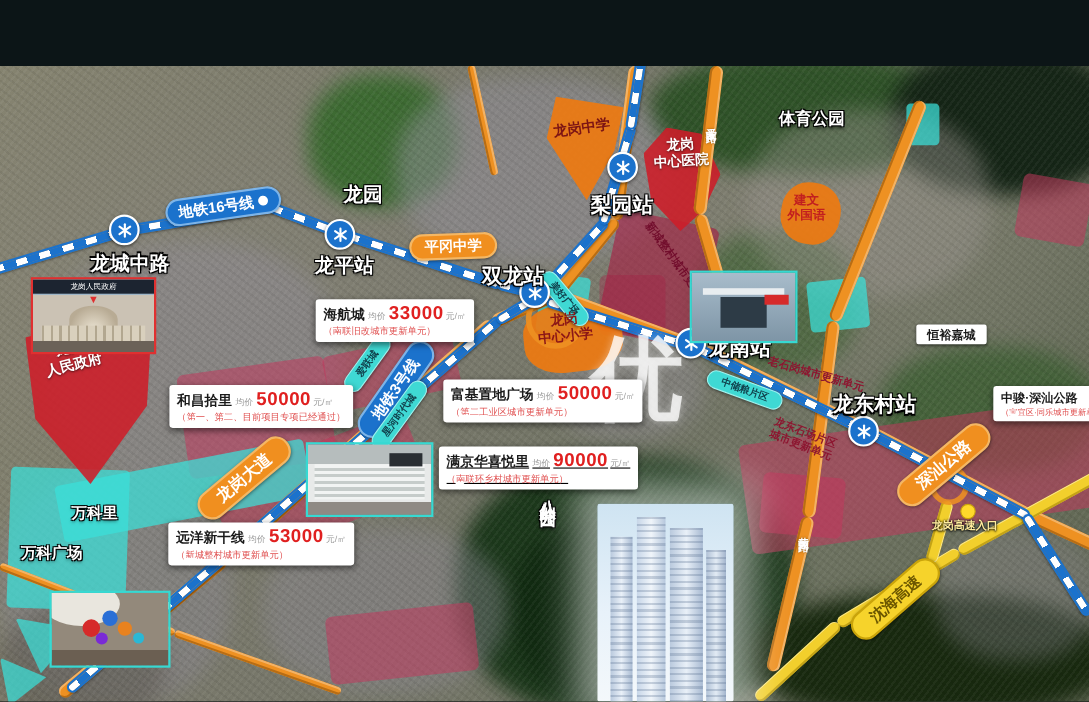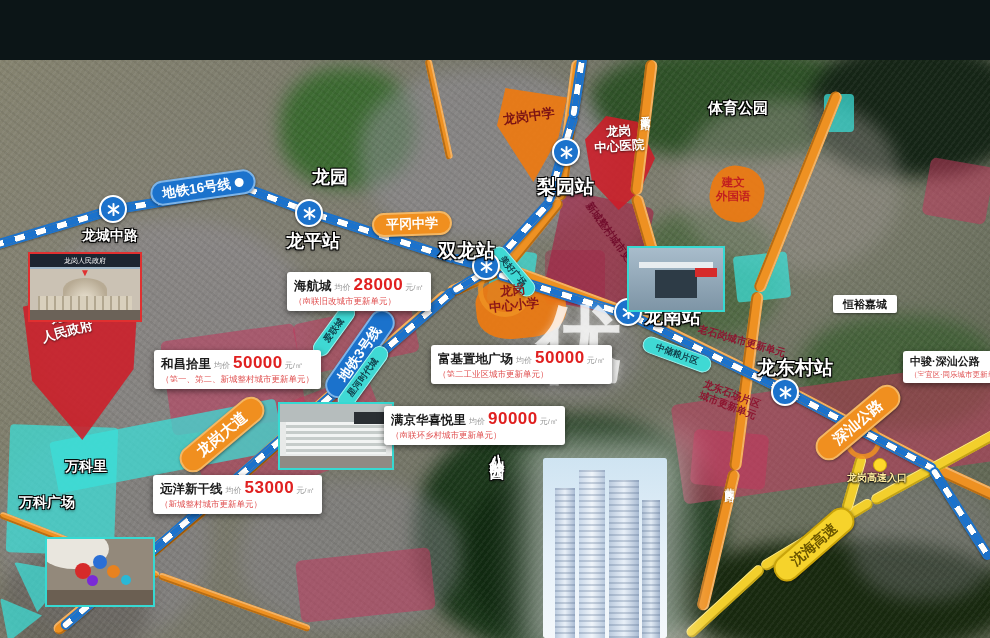--- a/index.html
+++ b/index.html
@@ -216,21 +216,21 @@
     <div class="sticon" style="left:771px;top:318px;">
         <svg viewBox="0 0 20 20" width="15" height="15">
           <g stroke="#fff" stroke-width="2.6" stroke-linecap="round">
             <line x1="10" y1="2.5" x2="10" y2="17.5"></line>
             <line x1="3.5" y1="5.5" x2="16.5" y2="14.5"></line>
             <line x1="16.5" y1="5.5" x2="3.5" y2="14.5"></line>
           </g>
         </svg>
       </div>
 
-    <div class="olabel" style="left:82px;top:167px;font-size:14px;">龙城中路</div>
+    <div class="olabel" style="left:82px;top:167px;font-size:18px;">龙城中路</div>
     <div class="olabel" style="left:286px;top:169px;font-size:18px;">龙平站</div>
     <div class="olabel" style="left:438px;top:178px;font-size:19px;">双龙站</div>
     <div class="olabel" style="left:537px;top:114px;font-size:19px;">梨园站</div>
     <div class="olabel" style="left:644px;top:244px;font-size:19px;">龙南站</div>
     <div class="olabel" style="left:757px;top:295px;font-size:19px;">龙东村站</div>
     <div class="olabel" style="left:312px;top:105px;font-size:18px;">龙园</div>
     <div class="olabel" style="left:708px;top:39px;font-size:15px;">体育公园</div>
     <div class="olabel vert" style="left:487px;top:382px;font-size:15px;">八仙岭公园</div>
     <div class="olabel" style="left:65px;top:398px;font-size:14px;">万科里</div>
     <div class="olabel" style="left:19px;top:434px;font-size:14px;">万科广场</div>
@@ -312,44 +312,44 @@
     <div class="photo cyanb" style="left:627px;top:186px;width:94px;height:62px;background:linear-gradient(180deg,#a8bccb,#7e95a6);">
       <div style="position:absolute;left:10px;top:14px;width:74px;height:6px;background:#e8edf0;"></div>
       <div style="position:absolute;left:26px;top:22px;width:42px;height:28px;background:#2d3b46;"></div>
       <div style="position:absolute;right:6px;top:20px;width:22px;height:9px;background:#d62a2a;"></div>
     </div>
 
     <div class="card" style="left:287px;top:212px;">
       <div class="t1">
           <span>海航城</span>
           <span class="avg">均价</span>
-          <span class="price">28000</span>
+          <span class="price">33000</span>
           <span class="unit">元/㎡</span>
         </div>
       <div class="t2">（南联旧改城市更新单元）</div>
     </div>
     <div class="card" style="left:154px;top:290px;">
       <div class="t1">
           <span>和昌拾里</span>
           <span class="avg">均价</span>
           <span class="price">50000</span>
           <span class="unit">元/㎡</span>
         </div>
-      <div class="t2">（第一、第二、新城整村城市更新单元）</div>
-    </div>
-    <div class="card" style="left:403px;top:285px;margin-left:28px;">
+      <div class="t2">（第一、第二、目前项目专项已经通过）</div>
+    </div>
+    <div class="card" style="left:403px;top:285px;">
       <div class="t1">
           <span>富基置地广场</span>
           <span class="avg">均价</span>
           <span class="price">50000</span>
           <span class="unit">元/㎡</span>
         </div>
       <div class="t2">（第二工业区城市更新单元）</div>
     </div>
-    <div class="card" style="left:384px;top:346px;">
+    <div class="card" style="left:399px;top:346px;text-decoration:underline;">
       <div class="t1">
           <span>满京华喜悦里</span>
           <span class="avg">均价</span>
           <span class="price">90000</span>
           <span class="unit">元/㎡</span>
         </div>
       <div class="t2">（南联环乡村城市更新单元）</div>
     </div>
     <div class="card" style="left:153px;top:415px;">
       <div class="t1">

